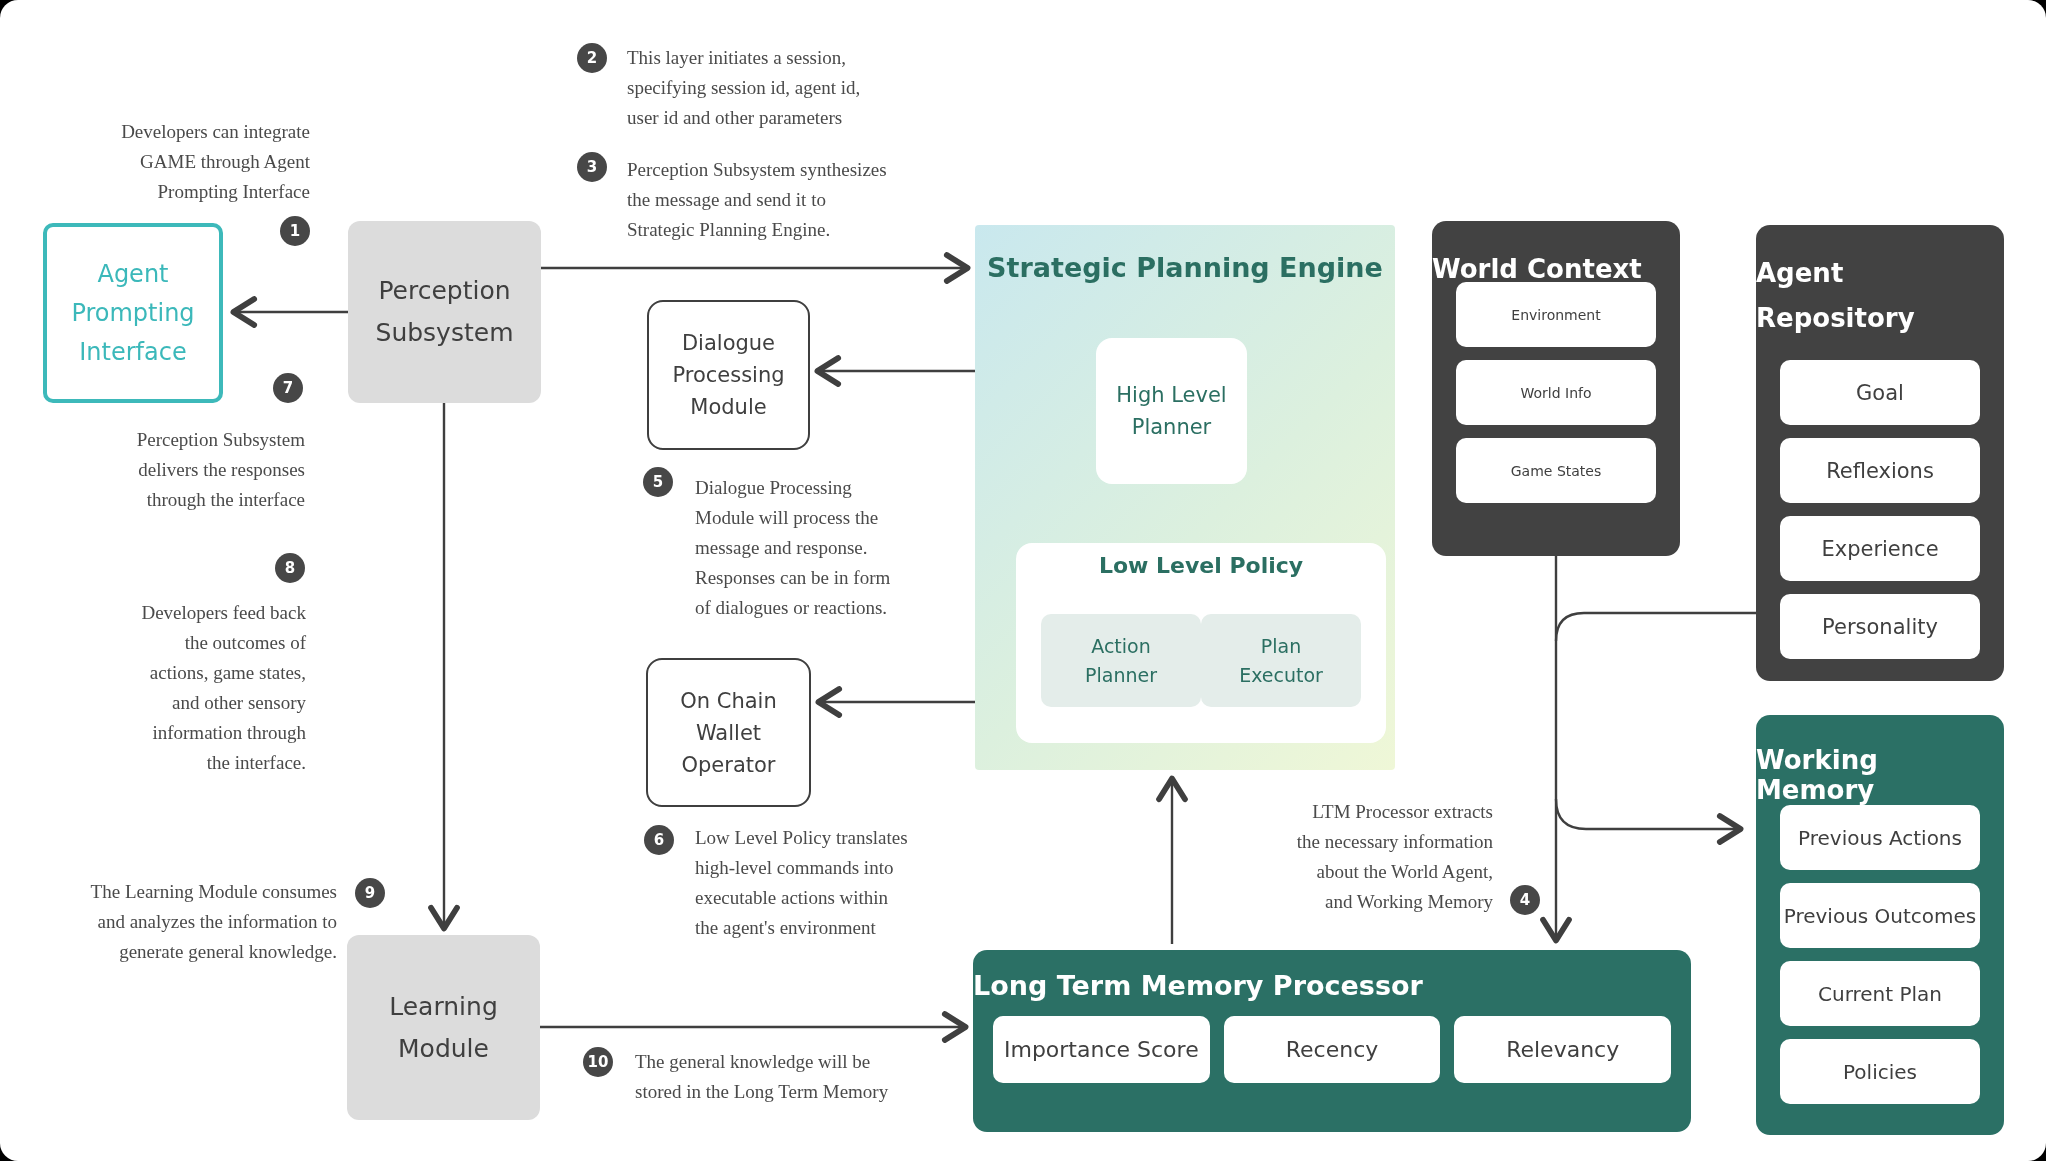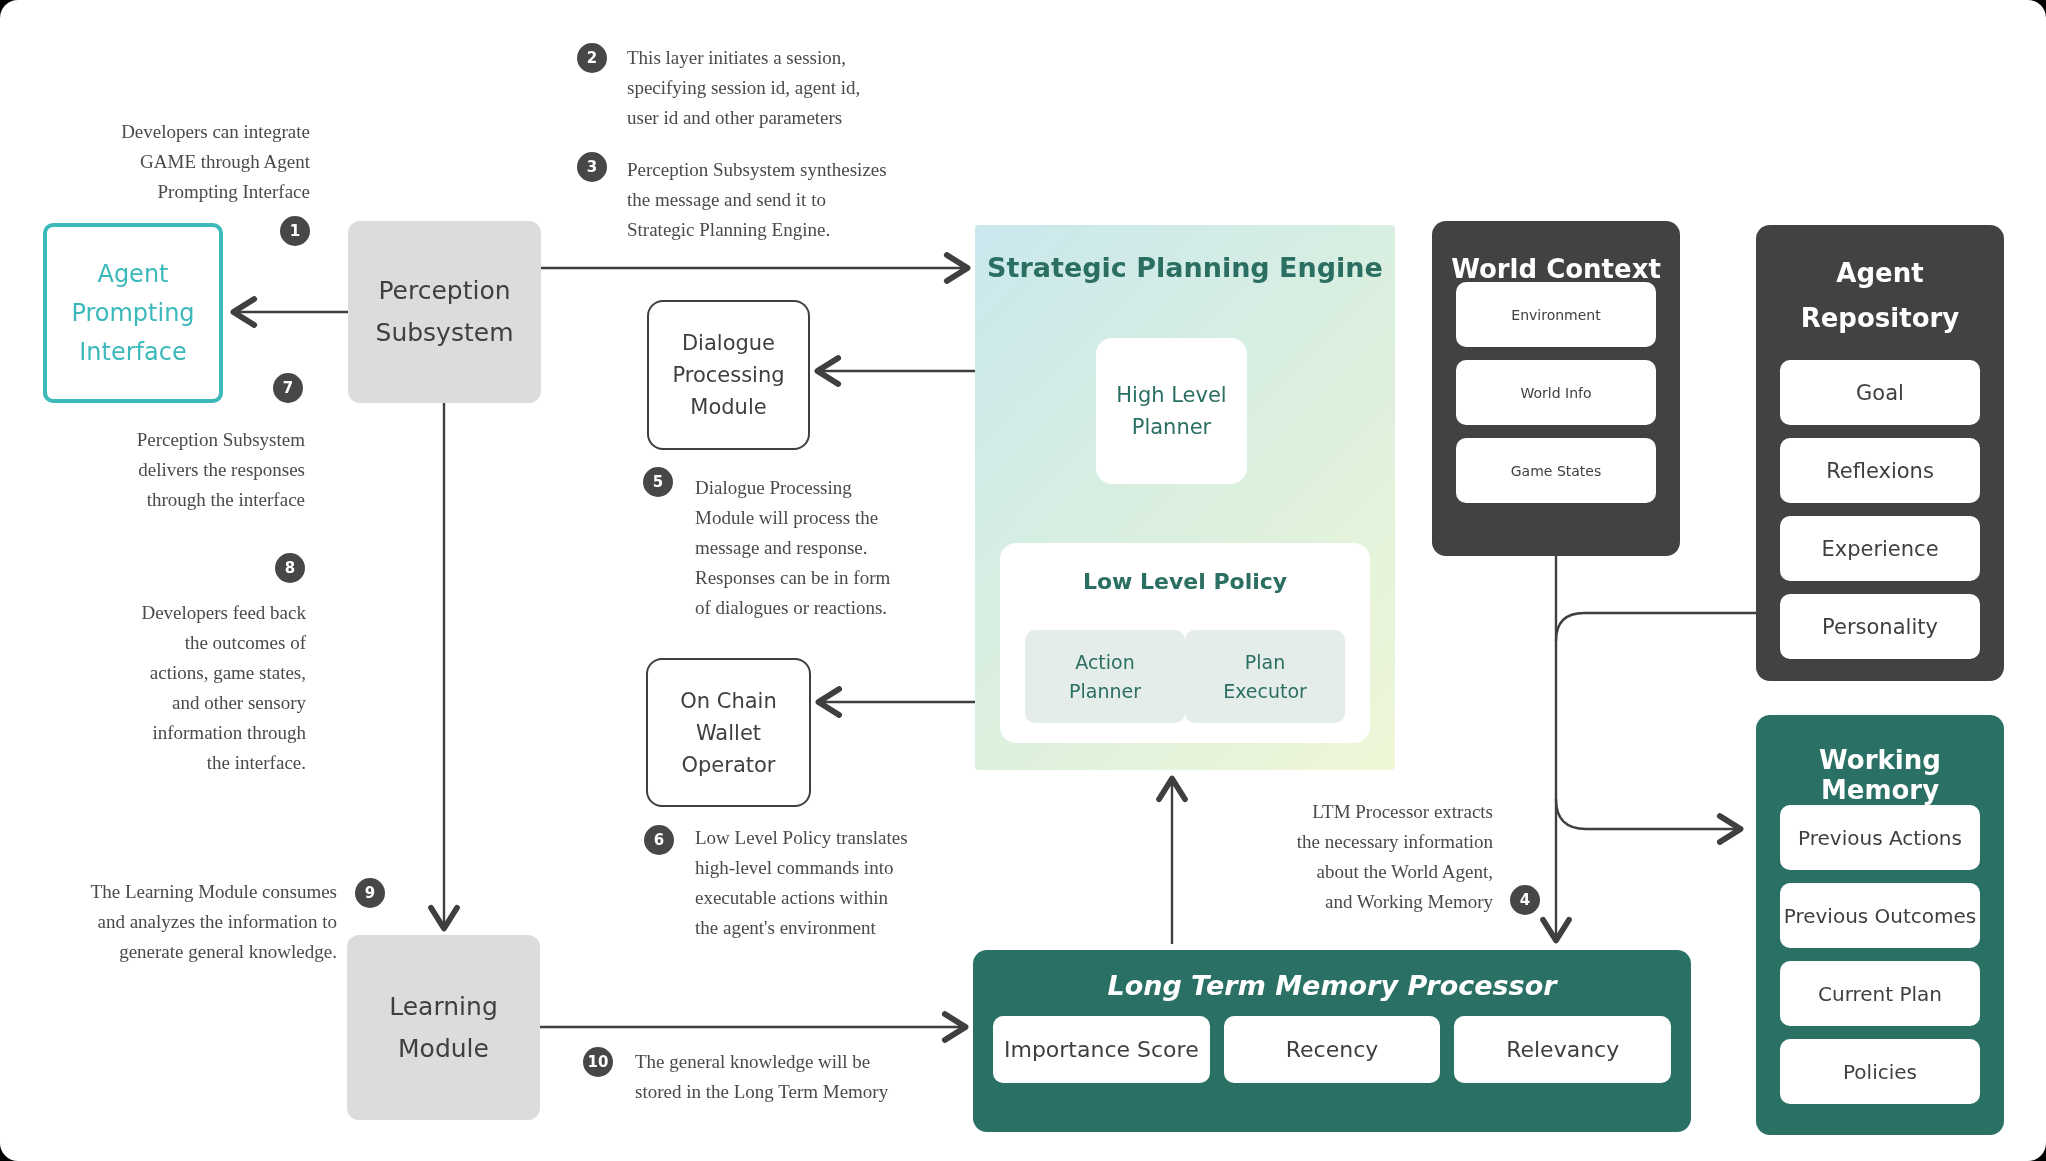--- a/index.html
+++ b/index.html
@@ -34,51 +34,51 @@
   .spe{
     position:absolute;left:975px;top:225px;width:420px;height:545px;border-radius:4px;
     background:linear-gradient(135deg,#c9e8ee 0%,#dcf0de 55%,#eff7d7 100%);
   }
   .spe-title{margin-top:27px;text-align:center;font-size:27px;font-weight:bold;color:#2b6f62;}
   .hlp{
     position:absolute;left:121px;top:113px;width:151px;height:146px;background:#ffffff;border-radius:16px;
     display:flex;align-items:center;justify-content:center;text-align:center;white-space:pre-line;
     color:#2b6f62;font-size:21px;line-height:32px;
   }
-  .llp{position:absolute;left:25px;top:318px;width:370px;height:200px;background:#ffffff;border-radius:16px;box-sizing:border-box;padding-top:26px;}
+  .llp{position:absolute;left:41px;top:318px;width:370px;height:200px;background:#ffffff;border-radius:16px;box-sizing:border-box;padding-top:10px;}
   .llp-title{text-align:center;font-size:22px;font-weight:bold;color:#2b6f62;height:28px;}
   .llp-chips{display:flex;padding:0 25px;margin-top:33px;}
   .chip{
     flex:1;height:93px;background:#e4edea;border-radius:10px;display:flex;align-items:center;justify-content:center;
     text-align:center;white-space:pre-line;color:#2b6f62;font-size:19px;line-height:29px;
   }
 
   
   .panel{position:absolute;box-sizing:border-box;border-radius:14px;}
   .panel-dark{background:#424242;}
   .panel-teal{background:#2b7065;}
-  .panel-title{color:#ffffff;text-align:center;font-weight:bold;white-space:pre-line;}
+  .panel-title{color:#ffffff;font-weight:bold;white-space:pre-line;}
   .panel-items{display:flex;flex-direction:column;gap:13px;padding:0 24px;}
   .panel-item{
     background:#ffffff;border-radius:10px;display:flex;align-items:center;justify-content:center;
     color:#3f3f3f;height:65px;
   }
   .wc{left:1432px;top:221px;width:248px;height:335px;}
   .wc .panel-title{padding-top:33px;font-size:26px;height:61px;box-sizing:border-box;}
   .wc .panel-item{font-size:14px;}
   .ar{left:1756px;top:225px;width:248px;height:456px;}
   .ar .panel-title{padding-top:26px;font-size:26px;line-height:45px;height:116px;box-sizing:border-box;}
   .ar .panel-items{margin-top:19px;}
   .ar .panel-item{font-size:21px;}
   .wm{left:1756px;top:715px;width:248px;height:420px;}
   .wm .panel-title{padding-top:30px;font-size:26px;height:64px;box-sizing:border-box;}
   .wm .panel-items{margin-top:26px;}
   .wm .panel-item{font-size:20px;}
   .ltm{left:973px;top:950px;width:718px;height:182px;}
-  .ltm .panel-title{padding-top:20px;font-size:27px;height:54px;box-sizing:border-box;font-style:italic;}
+  .ltm .panel-title{padding-top:20px;font-size:27px;height:54px;box-sizing:border-box;}
   .ltm-items{display:flex;gap:14px;padding:0 20px;margin-top:12px;}
   .ltm-items .panel-item{flex:1;height:67px;font-size:22px;}
 </style>
 </head>
 <body>
 
 <div class="canvas">
 
   <svg class="connectors" viewBox="0 0 2046 1161">
     <defs>

